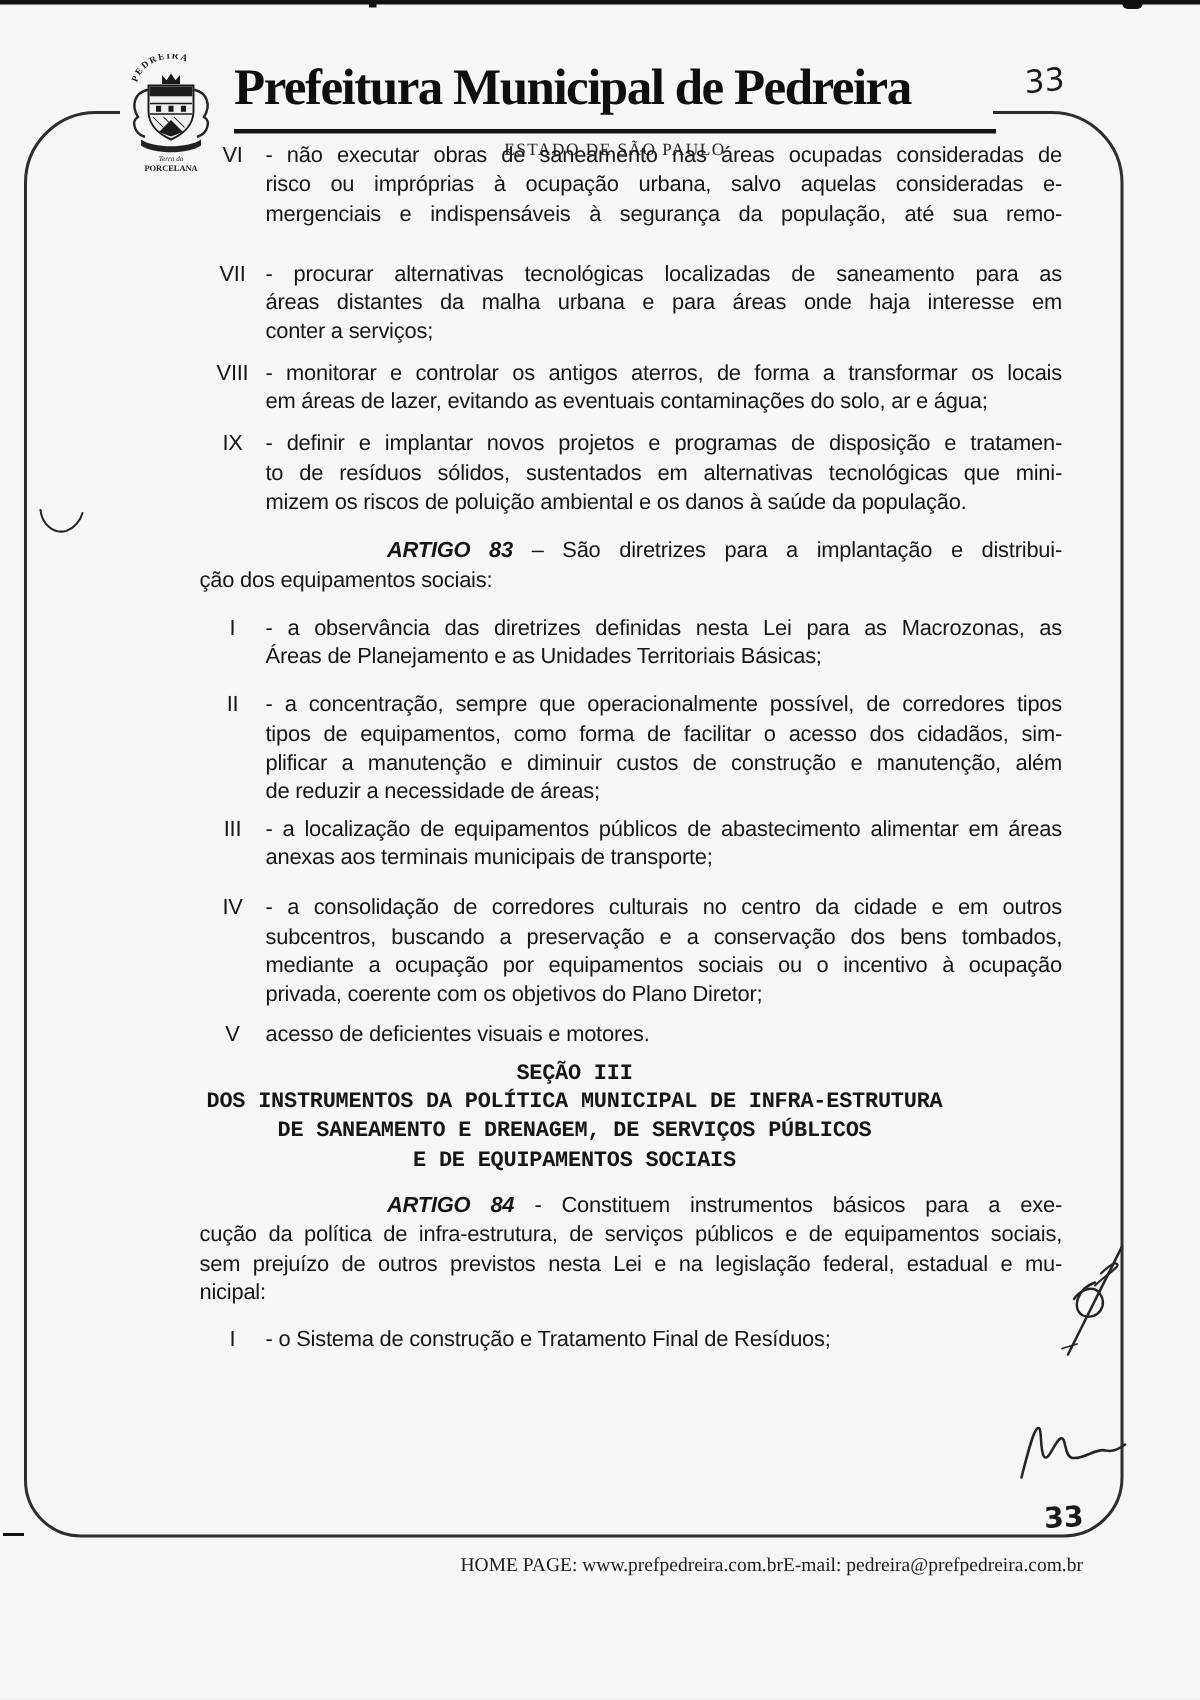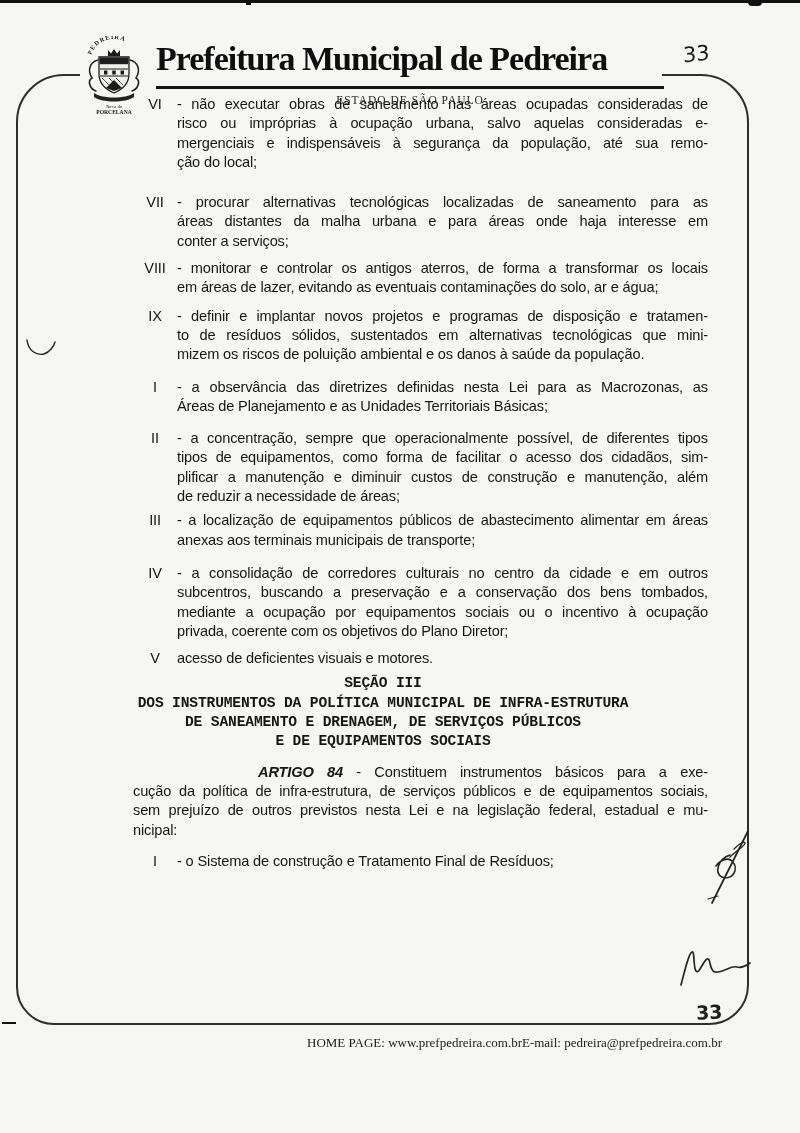--- a/index.html
+++ b/index.html
@@ -109,21 +109,20 @@
   <div class="hand page-num-top">33</div>
 
   <div class="bodycol">
 
     <div class="item" style="margin-bottom:21px">
       <div class="num">VI</div>
       <div>
           <div class="jl">- não executar obras de saneamento nas áreas ocupadas consideradas de</div>
           <div class="jl">risco ou impróprias à ocupação urbana, salvo aquelas consideradas e-</div>
           <div class="jl">mergenciais e indispensáveis à segurança da população, até sua remo-</div>
-          <div class="jl jl-last">ção do local;</div>
         </div>
     </div>
     <div class="item" style="margin-bottom:8px">
       <div class="num">VII</div>
       <div>
           <div class="jl">- procurar alternativas tecnológicas localizadas de saneamento para as</div>
           <div class="jl">áreas distantes da malha urbana e para áreas onde haja interesse em</div>
           <div class="jl jl-last">conter a serviços;</div>
         </div>
     </div>
@@ -136,32 +135,36 @@
     </div>
     <div class="item" style="margin-bottom:13px">
       <div class="num">IX</div>
       <div>
           <div class="jl">- definir e implantar novos projetos e programas de disposição e tratamen-</div>
           <div class="jl">to de resíduos sólidos, sustentados em alternativas tecnológicas que mini-</div>
           <div class="jl jl-last">mizem os riscos de poluição ambiental e os danos à saúde da população.</div>
         </div>
     </div>
 
+    <div style="margin-bottom:13px">
+        <div class="jl ind"><span class="alabel">ARTIGO 83</span> – São diretrizes para a implantação e distribui-</div>
+        <div class="jl jl-last">ção dos equipamentos sociais:</div>
+      </div>
 
     <div class="item" style="margin-bottom:13px">
       <div class="num">I</div>
       <div>
           <div class="jl">- a observância das diretrizes definidas nesta Lei para as Macrozonas, as</div>
           <div class="jl jl-last">Áreas de Planejamento e as Unidades Territoriais Básicas;</div>
         </div>
     </div>
     <div class="item" style="margin-bottom:5px">
       <div class="num">II</div>
       <div>
-          <div class="jl">- a concentração, sempre que operacionalmente possível, de diferentes tipos</div>
+          <div class="jl">- a concentração, sempre que operacionalmente possível, de corredores tipos</div>
           <div class="jl">tipos de equipamentos, como forma de facilitar o acesso dos cidadãos, sim-</div>
           <div class="jl">plificar a manutenção e diminuir custos de construção e manutenção, além</div>
           <div class="jl jl-last">de reduzir a necessidade de áreas;</div>
         </div>
     </div>
     <div class="item" style="margin-bottom:14px">
       <div class="num">III</div>
       <div>
           <div class="jl">- a localização de equipamentos públicos de abastecimento alimentar em áreas</div>
           <div class="jl jl-last">anexas aos terminais municipais de transporte;</div>

